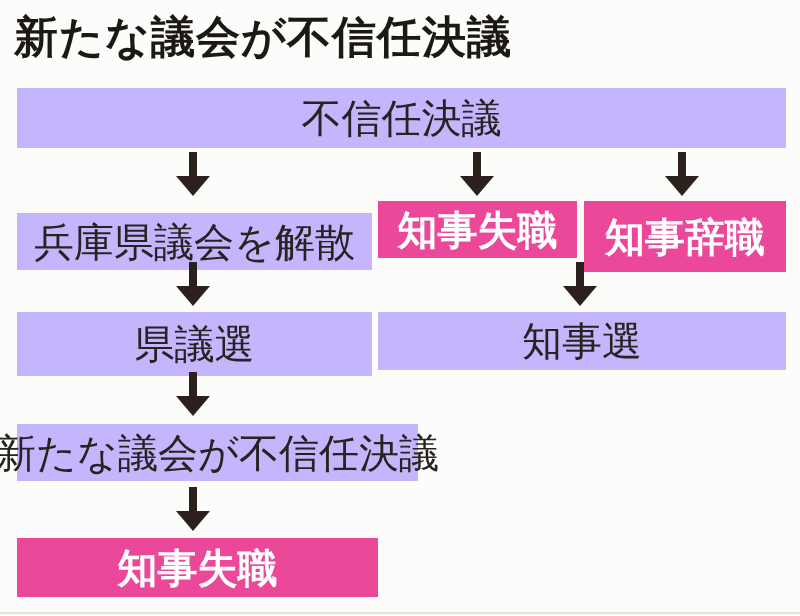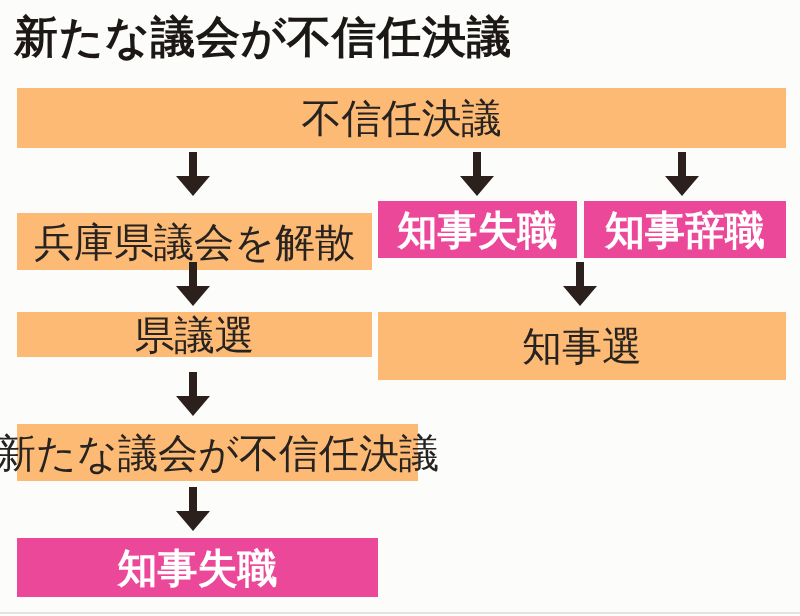--- a/index.html
+++ b/index.html
@@ -28,36 +28,36 @@
   .box {
     position: absolute;
     display: flex;
     align-items: center;
     justify-content: center;
     font-size: 40px;
     line-height: 1;
     white-space: nowrap;
   }
   .box.gray {
-    background: #fdba74;
+    background: #c4b5fd;
     color: #272321;
     font-weight: 400;
   }
   .box.red {
     background: #ec4899;
     color: #ffffff;
     font-weight: 700;
   }
   
   .n-no-confidence        { left: 17px;  top: 88px;  width: 769px; height: 60px; }
   .n-dissolve             { left: 17px;  top: 201px; width: 355px; height: 57px; margin-top: 12px; }
   .n-loss-1               { left: 378px; top: 201px; width: 199px; height: 57px; }
-  .n-resign               { left: 584px; top: 201px; width: 202px; height: 57px; }
-  .n-pref-election        { left: 17px;  top: 312px; width: 355px; height: 45px; }
-  .n-gov-election         { left: 378px; top: 312px; width: 408px; height: 68px; }
+  .n-resign               { left: 584px; top: 201px; width: 202px; height: 71px; }
+  .n-pref-election        { left: 17px;  top: 312px; width: 355px; height: 64px; }
+  .n-gov-election         { left: 378px; top: 312px; width: 408px; height: 58px; }
   .n-new-no-confidence    { left: 17px;  top: 424px; width: 401px; height: 57px; }
   .n-loss-final           { left: 17px;  top: 538px; width: 361px; height: 59px; }
 
   .arrow {
     position: absolute;
     width: 34px;
     height: 44px;
     color: #2b201b;
   }
   .a-1 { left: 176px; top: 152px; }

